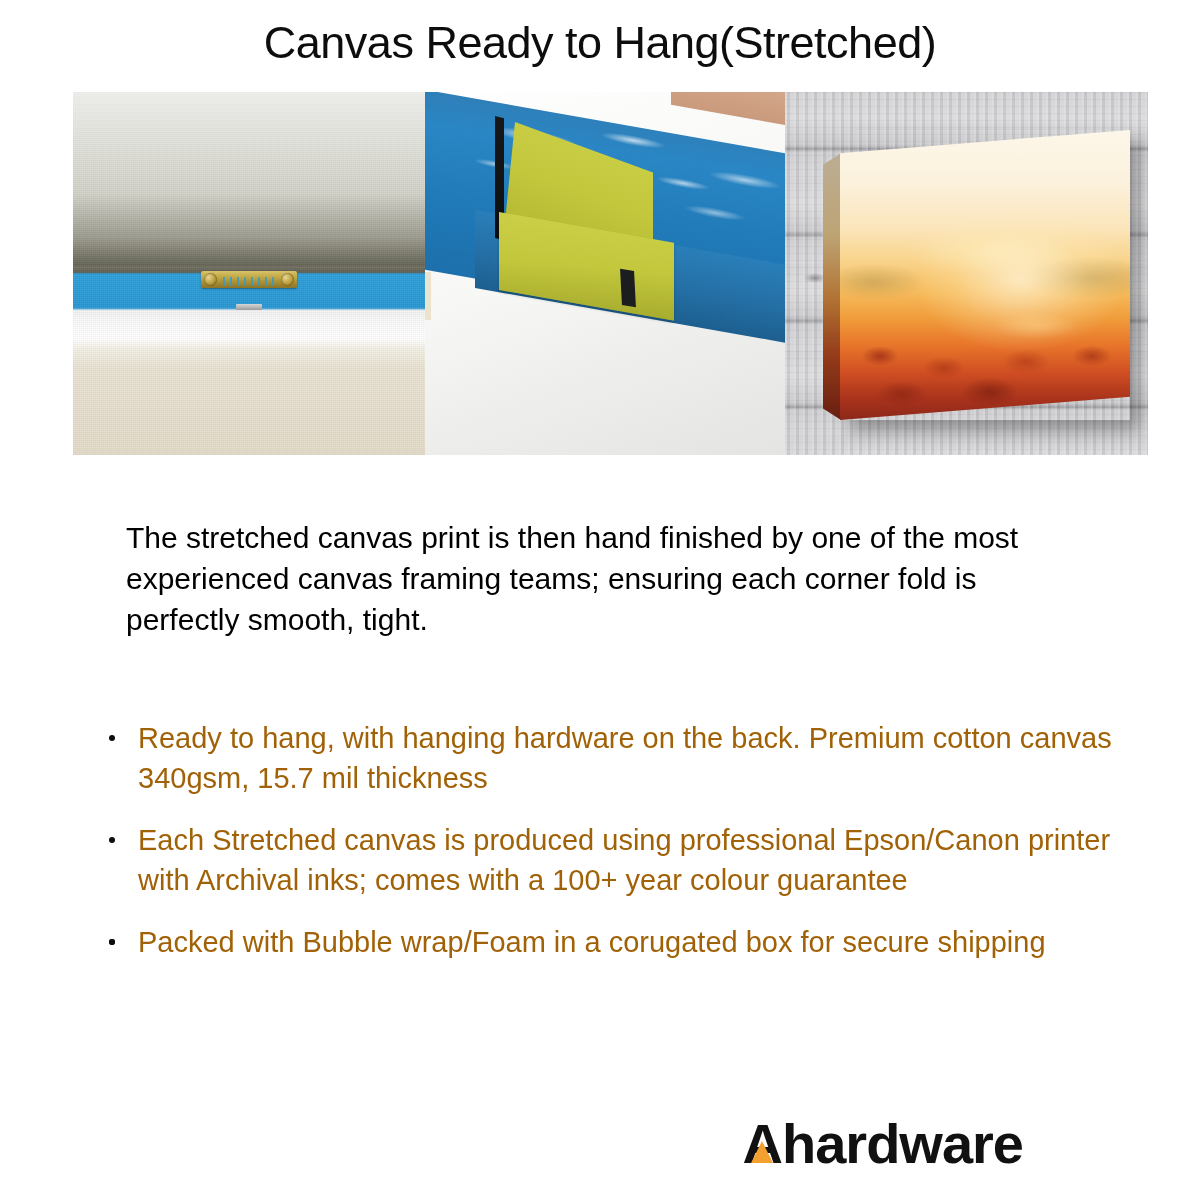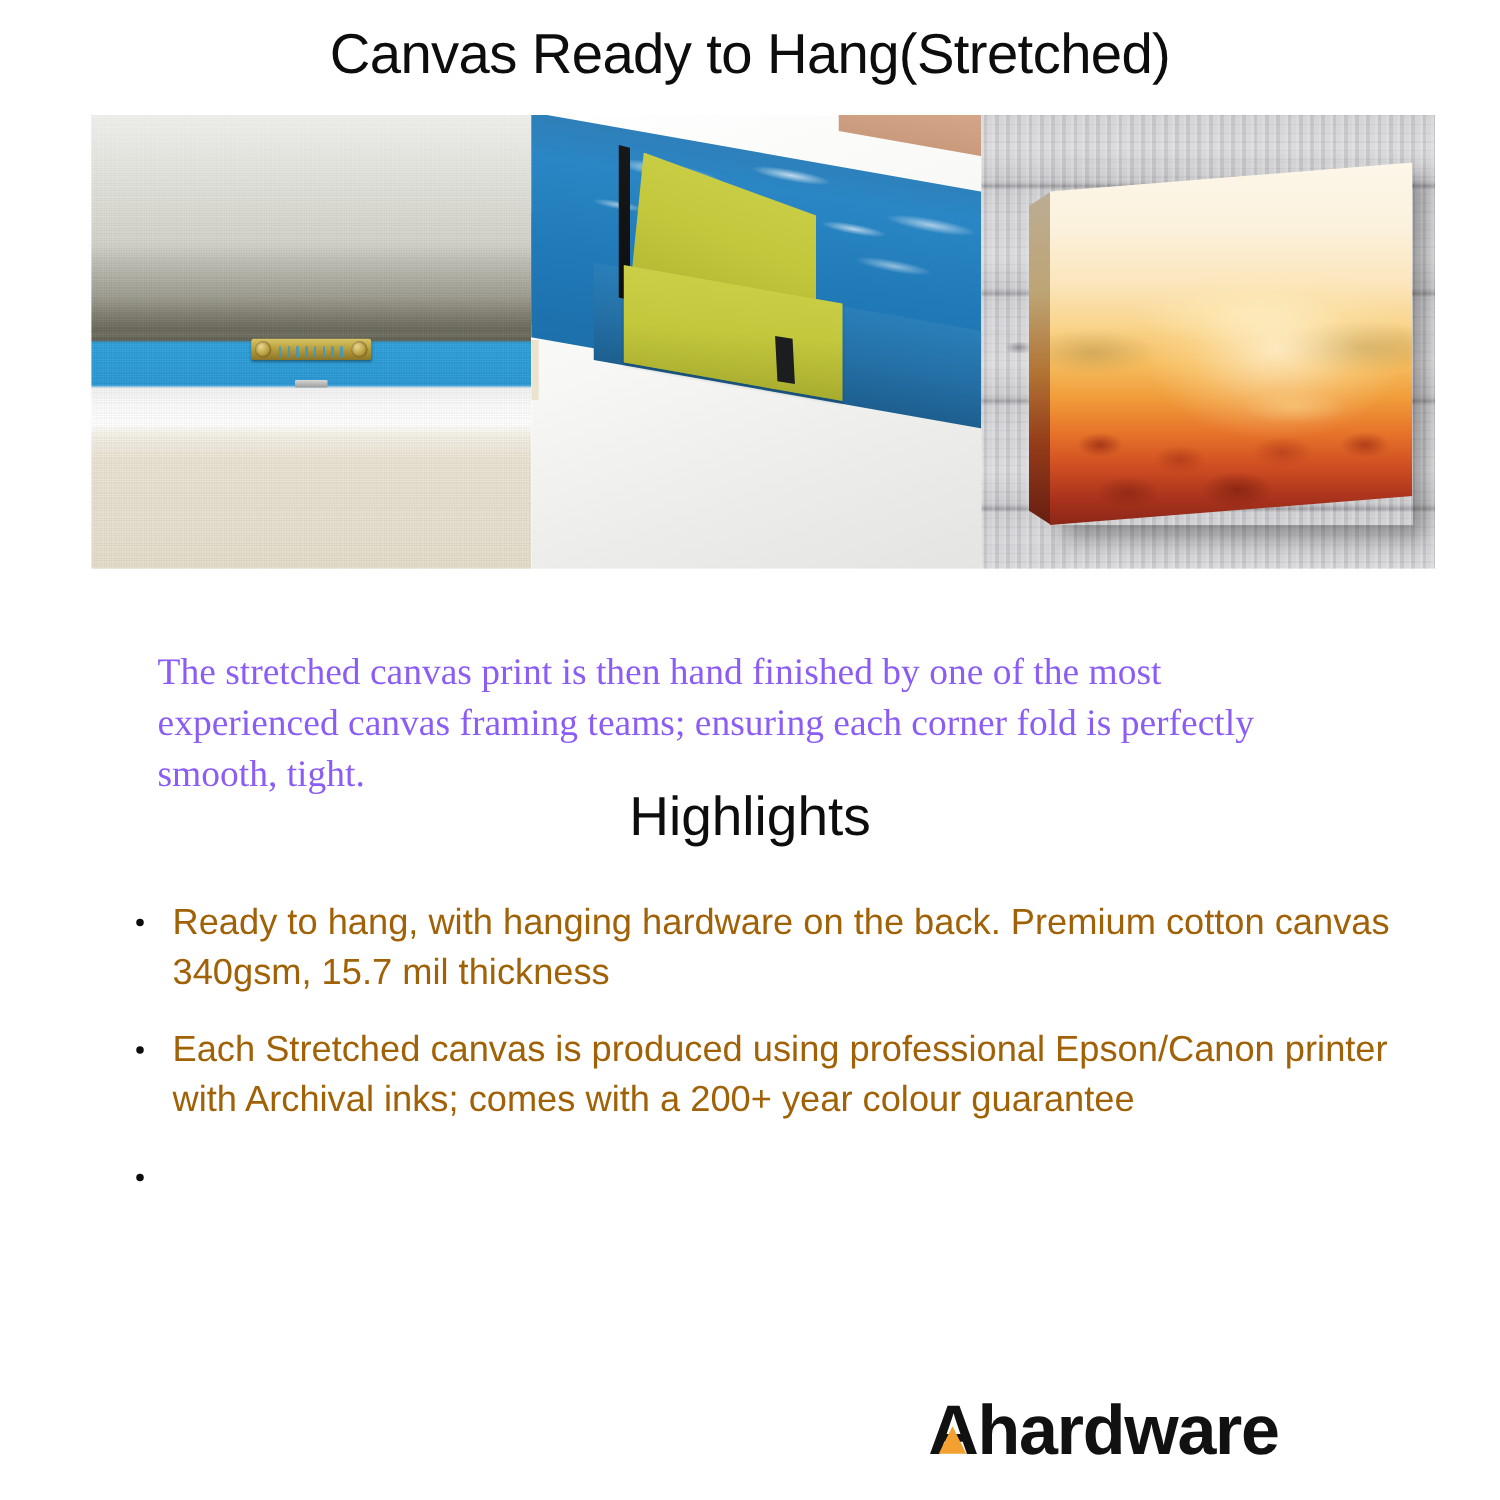--- a/index.html
+++ b/index.html
@@ -294,22 +294,21 @@
 
   
   .intro {
     position: absolute;
     left: 126px;
     top: 487px;
     width: 950px;
     font-size: 30px;
     line-height: 41px;
     font-weight: 400;
-    color: #8b5cf6;
-    font-family: Liberation Serif, serif;
+    color: #000000;
   }
 
   
   .highlights-heading {
     position: absolute;
     left: 0;
     top: 628px;
     width: 1200px;
     text-align: center;
     font-size: 44px;
@@ -423,33 +422,36 @@
         <div class="pc-hills"></div>
         <div class="pc-glow"></div>
         <div class="pc-foliage"></div>
       </div>
     </div>
 
   </div>
 
   <p class="intro">The stretched canvas print is then hand finished by one of the most experienced canvas framing teams; ensuring each corner fold is perfectly smooth, tight.</p>
 
-  <div class="highlights-heading">Highlights</div>
 
   <ul class="bullets">
     <li class="bullet">
       <span class="dot"></span>
       <span>Ready to hang,  with hanging hardware on the back.  Premium cotton canvas 340gsm, 15.7 mil thickness</span>
     </li>
     <li class="bullet">
       <span class="dot"></span>
-      <span>Each Stretched canvas is produced using professional Epson/Canon printer with Archival inks; comes with a 200+ year colour guarantee</span>
+      <span>Each Stretched canvas is produced using professional Epson/Canon printer with Archival inks; comes with a 100+ year colour guarantee</span>
     </li>
     <li class="bullet">
       <span class="dot"></span>
+    </li>
+    <li class="bullet">
+      <span class="dot"></span>
+      <span>Packed with Bubble wrap/Foam in a corugated box for secure shipping</span>
     </li>
   </ul>
 
   <div class="logo">
     <span class="logo-a-wrap">
       <span>A</span>
       <span class="logo-tri"></span>
     </span>
       <span>hardware</span>
   </div>

